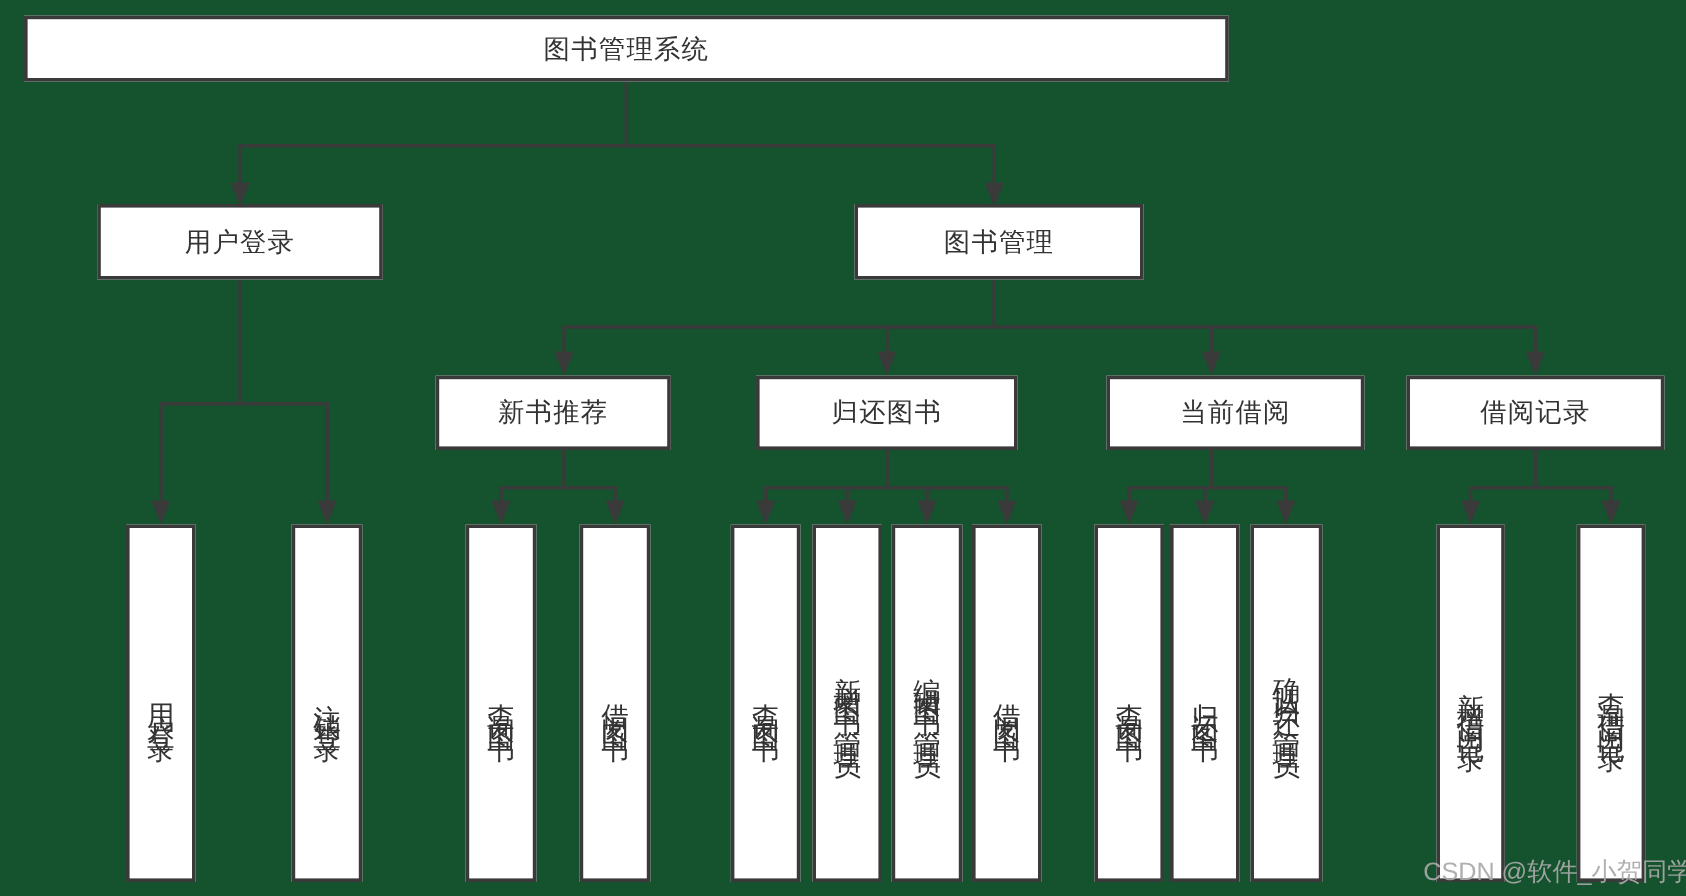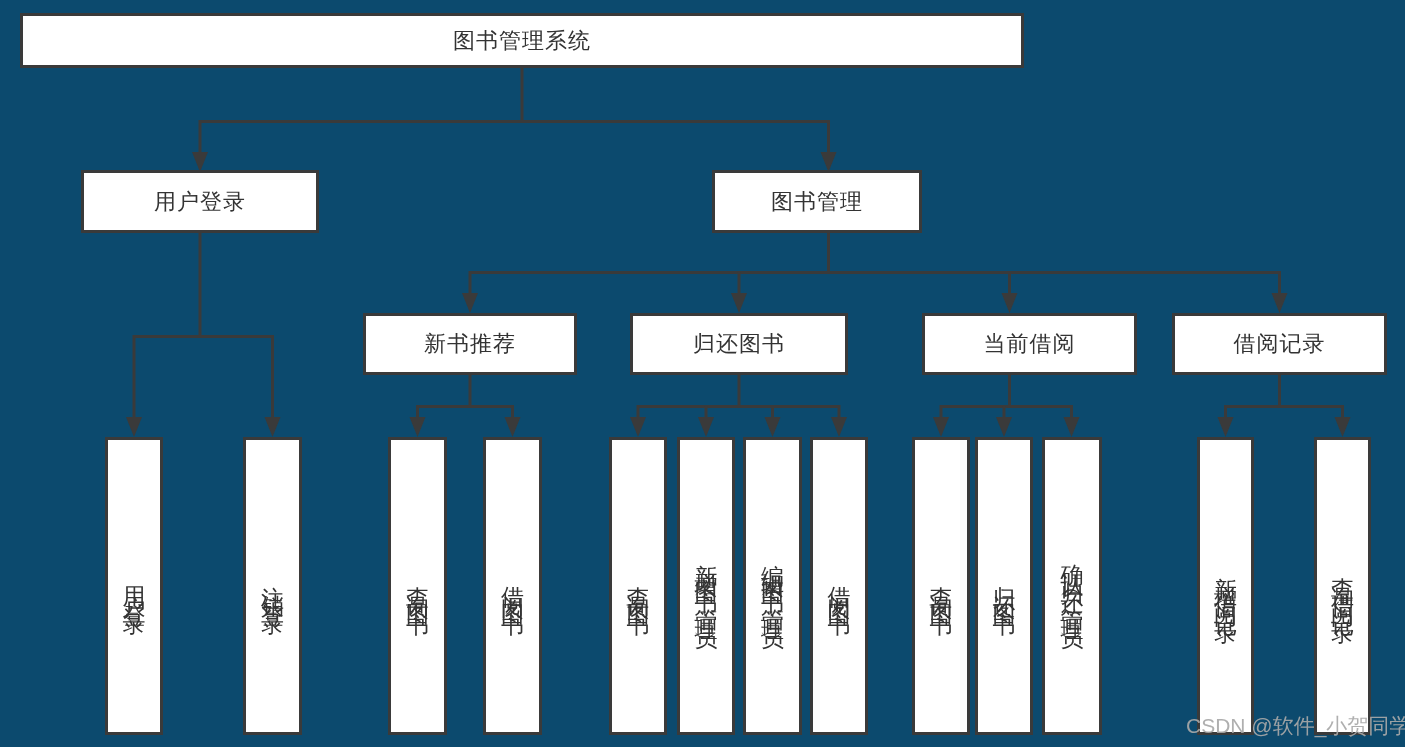--- a/index.html
+++ b/index.html
@@ -5,21 +5,21 @@
   html, body {
     margin: 0;
     padding: 0;
     background: #ffffff;
     font-family: "Liberation Sans", "DejaVu Sans", sans-serif;
   }
   .stage {
     position: relative;
     width: 1405px;
     height: 747px;
-    background: #0c4a6e;
+    background: #14532d;
     overflow: hidden;
   }
   .connectors {
     position: absolute;
     left: 0; top: 0;
     width: 1405px; height: 747px;
     z-index: 1;
   }
   .box {
     position: absolute;
@@ -118,25 +118,25 @@
     </g>
   </svg>
 
   <div class="box hbox root-box">
     <span>图书管理系统</span>
   </div>
 
   <div class="box hbox" style="left:81px; top:170px; width:238px; height:63px;">
     <span>用户登录</span>
   </div>
-  <div class="box hbox" style="left:712px; top:170px; width:210px; height:63px;">
+  <div class="box hbox" style="left:712px; top:170px; width:241px; height:63px;">
     <span>图书管理</span>
   </div>
 
-  <div class="box hbox" style="left:363px; top:313px; width:214px; height:62px;">
+  <div class="box hbox" style="left:363px; top:313px; width:196px; height:62px;">
     <span>新书推荐</span>
   </div>
   <div class="box hbox" style="left:630px; top:313px; width:218px; height:62px;">
     <span>归还图书</span>
   </div>
   <div class="box hbox" style="left:902px; top:313px; width:215px; height:62px;margin-left:20px;">
     <span>当前借阅</span>
   </div>
   <div class="box hbox" style="left:1172px; top:313px; width:215px; height:62px;">
     <span>借阅记录</span>

